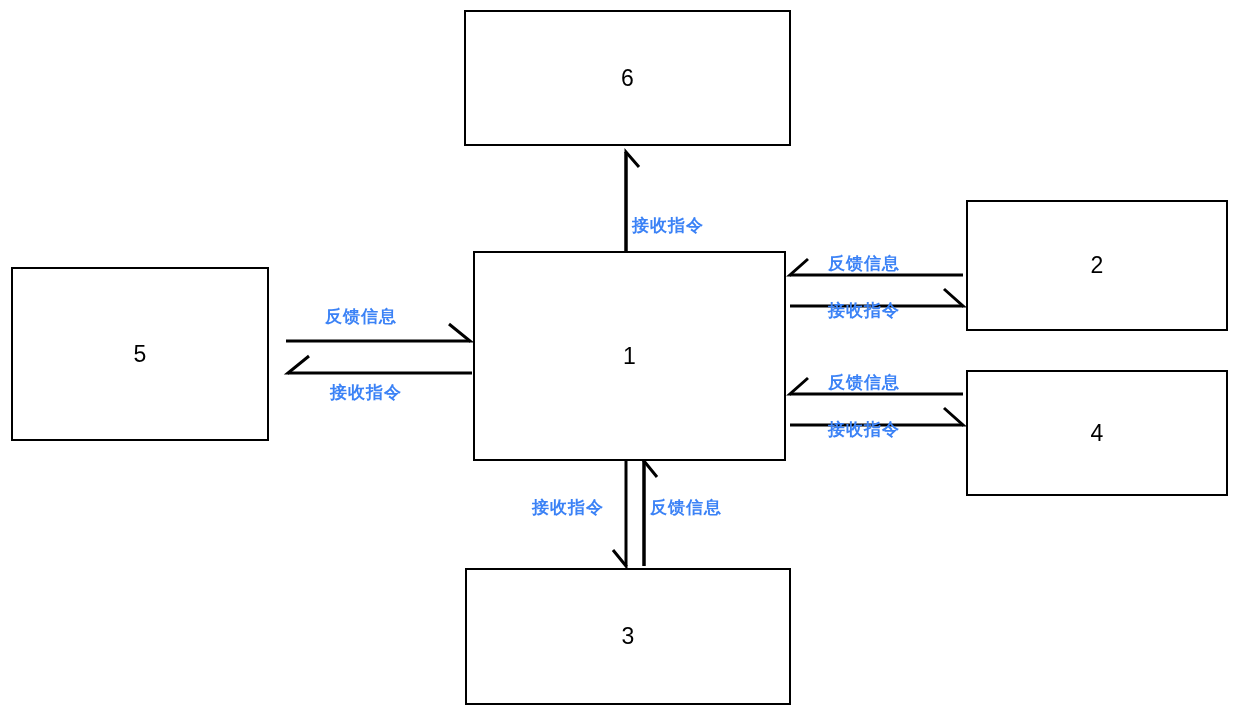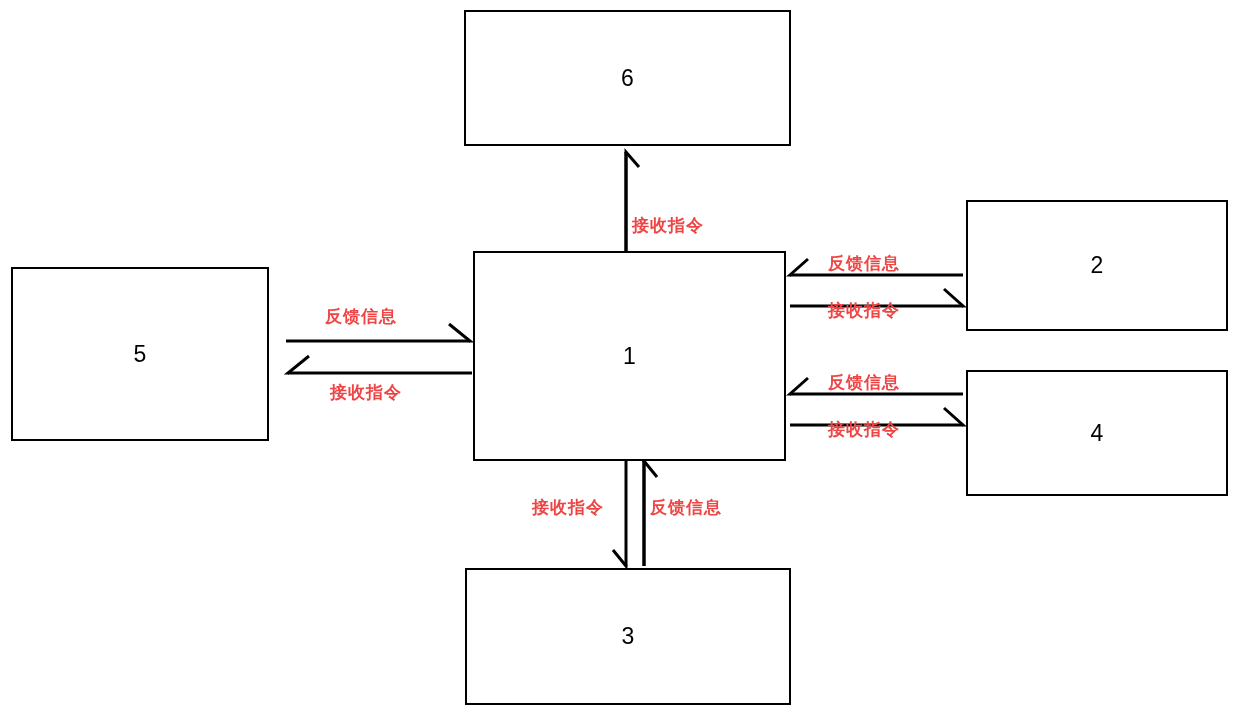--- a/index.html
+++ b/index.html
@@ -31,21 +31,21 @@
     font-size: 23px;
     color: #000000;
     line-height: 1;
     user-select: none;
   }
   .edge-label {
     position: absolute;
     font-family: Liberation Serif, serif;
     font-size: 17px;
     font-weight: bold;
-    color: #ef4444;
+    color: #3b82f6;
     white-space: nowrap;
     letter-spacing: 1px;
     user-select: none;
   }
   .edge-label.vert {
     transform: none;
   }
   svg.edges {
     position: absolute;
     left: 0;

